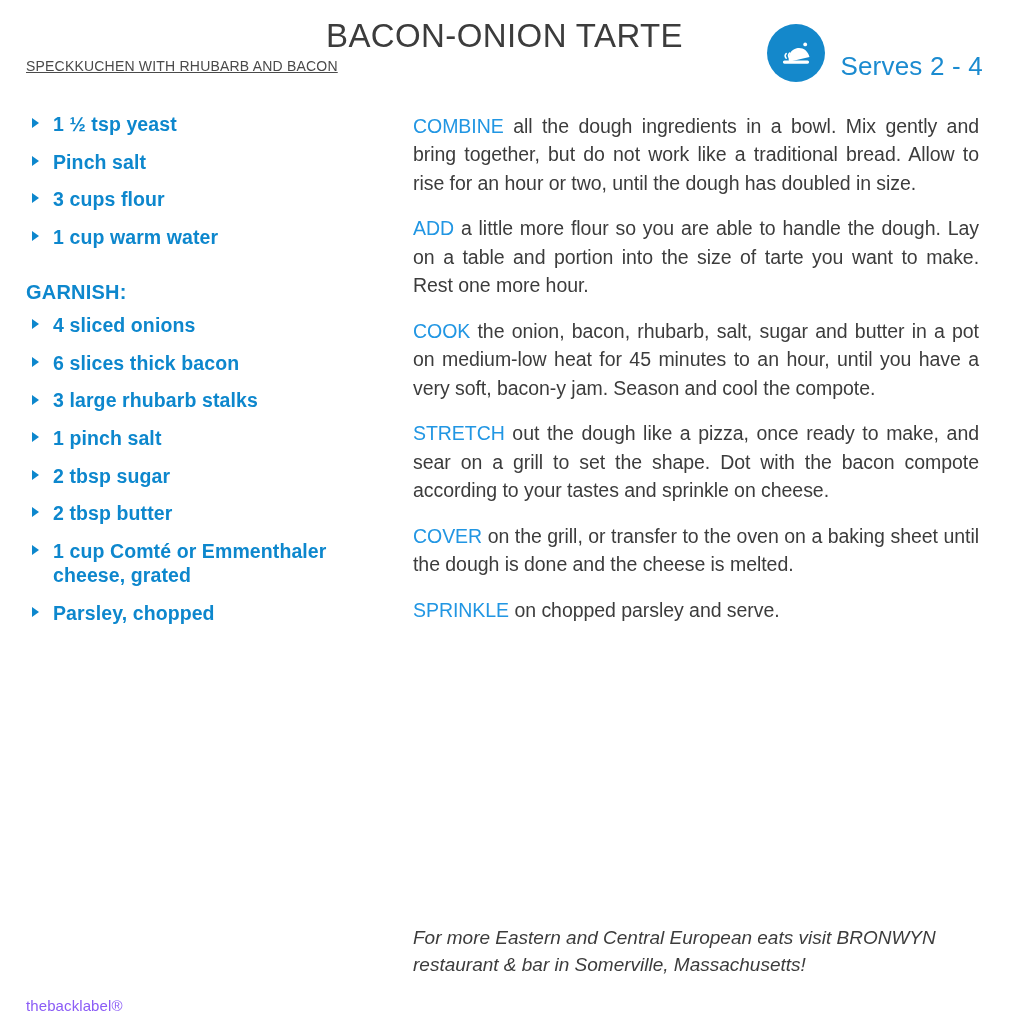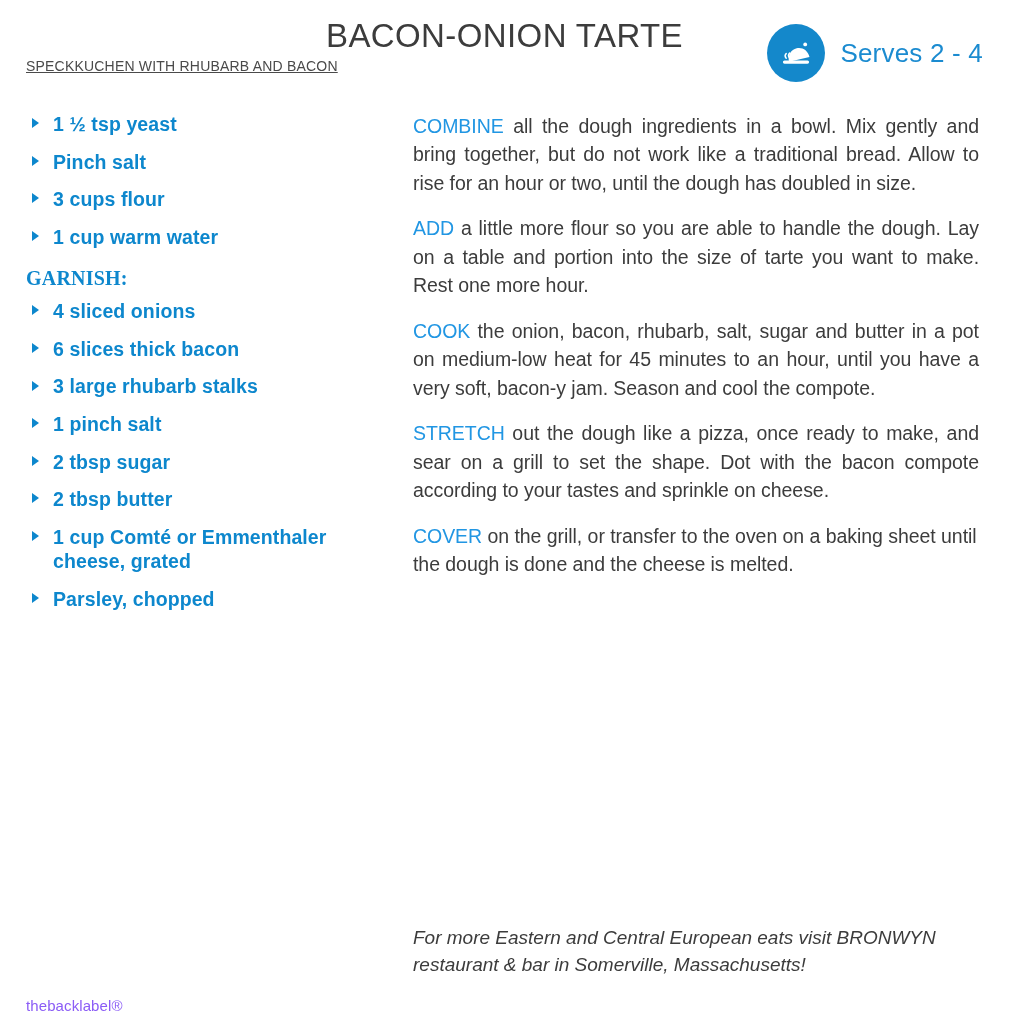--- a/index.html
+++ b/index.html
@@ -50,21 +50,21 @@
     margin: 4px 0 0 0;
     white-space: nowrap;
     text-decoration: underline;
   }
 
   .serves-block {
     position: absolute;
     right: 26px;
     top: 24px;
     display: flex;
-    align-items: center;
+    align-items: flex-end;
     gap: 15px;
   }
   .serves-icon {
     width: 58px;
     height: 58px;
     border-radius: 50%;
     background: #1488cb;
     display: flex;
     align-items: center;
     justify-content: center;
@@ -94,22 +94,21 @@
 
   
   .ing-heading {
     color: #0d87cd;
     font-size: 20px;
     font-weight: bold;
     letter-spacing: 0.2px;
     margin: 0 0 9px 0;
   }
   .ing-heading.second {
-    margin-top: 18px;
-    font-family: Liberation Serif, serif;
+    margin-top: 32px;
   }
   .ing-list {
     list-style: none;
     margin: 0;
     padding: 0;
   }
   .ing-item {
     position: relative;
     padding-left: 27px;
     color: #0d87cd;
@@ -261,19 +260,22 @@
     </p>
     <p class="step">
       <span class="step-lead">COOK</span><span> the onion, bacon, rhubarb, salt, sugar and butter in a pot on medium-low heat for 45 minutes to an hour, until you have a very soft, bacon-y jam. Season and cool the compote.</span>
     </p>
     <p class="step">
       <span class="step-lead">STRETCH</span><span> out the dough like a pizza, once ready to make, and sear on a grill to set the shape. Dot with the bacon compote according to your tastes and sprinkle on cheese.</span>
     </p>
     <p class="step">
       <span class="step-lead">COVER</span><span> on the grill, or transfer to the oven on a baking sheet until the dough is done and the cheese is melted.</span>
     </p>
+    <p class="step">
+      <span class="step-lead">SPRINKLE</span><span> on chopped parsley and serve.</span>
+    </p>
   </div>
 
   <div class="footnote">For more Eastern and Central European eats visit BRONWYN restaurant &amp; bar in Somerville, Massachusetts!</div>
 
   <div class="brand">thebacklabel®</div>
 
 </div>
 
 </body></html>

